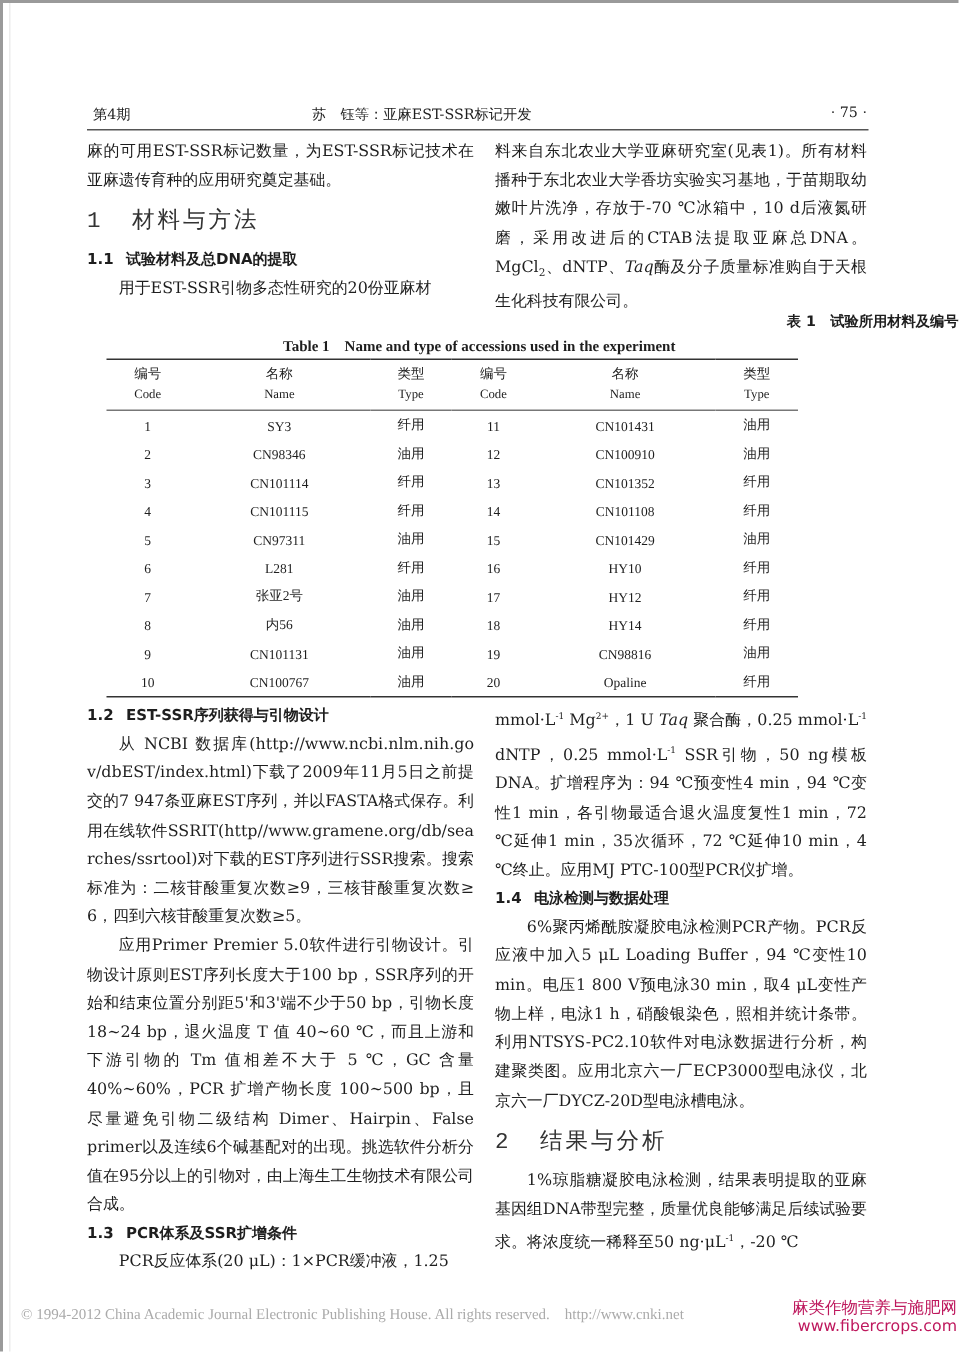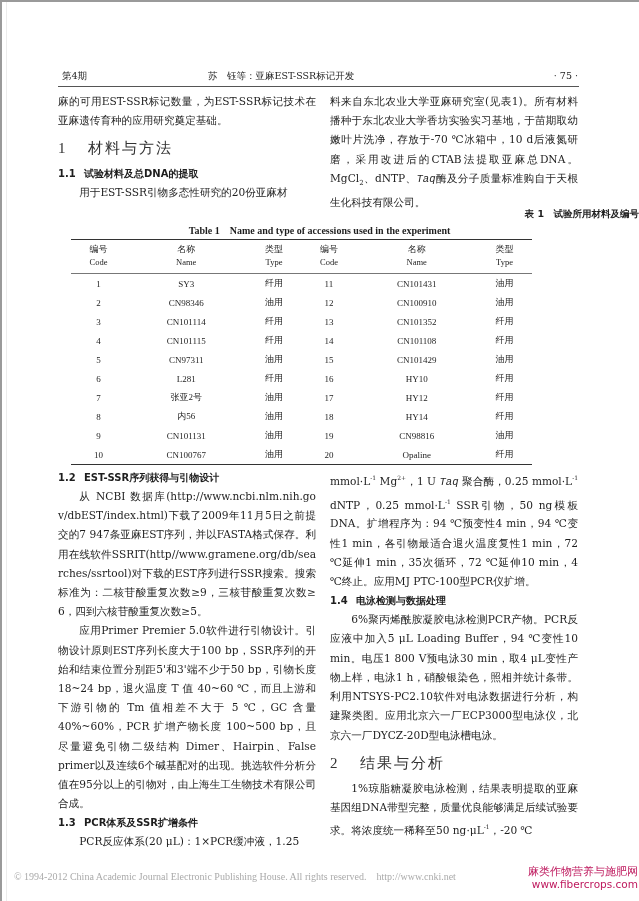--- a/index.html
+++ b/index.html
@@ -18,21 +18,21 @@
   .rh-title { left: 150px; }
   .rh-page { right: 0; }
   .rh-rule { position: absolute; left: 58px; top: 86px; width: 521px; height: 1px; background: #555; }
 
   .col { position: absolute; font-size: 10.6px; line-height: 19.2px; text-align: justify; }
   .col p { margin: 0; }
   .col .indent { text-indent: 2em; }
   .col-left-top { left: 58px; top: 92px; width: 258px; }
   .col-right-top { left: 330px; top: 92px; width: 248px; }
 
-  .h1 { font-family: Liberation Serif, serif; font-size: 15px; font-weight: normal; letter-spacing: 2px; color: #333; margin: 6px 0 4px 0; line-height: 24px; }
+  .h1 { font-family: Liberation Mono, monospace; font-size: 15px; font-weight: normal; letter-spacing: 2px; color: #333; margin: 6px 0 4px 0; line-height: 24px; }
   .h1 .num { display: inline-block; width: 30px; }
   .h2 { font-family: "DejaVu Sans", "Liberation Sans", sans-serif; font-size: 10px; font-weight: bold; line-height: 19px; margin: 0; }
   .h2 .num { display: inline-block; width: 26px; }
 
   .table-caption-cn { position: absolute; left: 0; width: 639px; top: 208px; text-align: right; font-family: "DejaVu Sans", "Liberation Sans", sans-serif; font-size: 9.5px; font-weight: bold; }
   .table-caption-en { position: absolute; left: 0; width: 639px; top: 224px; text-align: center; font-family: "Liberation Serif", serif; font-size: 10px; font-weight: bold; }
   .table-wrap { position: absolute; left: 71px; top: 239px; width: 461px; }
   .table-wrap table { width: 100%; border-collapse: collapse; font-size: 9px; }
   .table-wrap thead tr { border-top: 1.5px solid #333; border-bottom: 1px solid #777; }
   .table-wrap tbody tr:last-child { border-bottom: 1.5px solid #333; }
@@ -41,21 +41,21 @@
   .table-wrap th .en { display: block; font-size: 8.5px; }
 
   .col-left-bot { left: 58px; top: 468px; width: 258px; }
   .col-right-bot { left: 330px; top: 468px; width: 248px; }
 
   .footer { position: absolute; left: 14px; top: 871px; font-family: "Liberation Serif", serif; font-size: 10px; color: #aaaaaa; white-space: nowrap; }
   .footer .url { margin-left: 10px; }
   .watermark { position: absolute; left: 523px; top: 866px; width: 115px; font-family: "DejaVu Sans", "Liberation Sans", sans-serif; color: #be185d; text-align: right; line-height: 12px; }
   .watermark .wm-cn { font-size: 11px; display: block; }
   .watermark .wm-en { font-size: 10.5px; display: block; }
-  i { font-style: italic; font-family: Liberation Mono, monospace; }
+  i { font-style: italic; }
 </style>
 </head>
 <body>
 
 <div class="frame-top"></div>
 <div class="frame-left"></div>
 <div class="frame-left2"></div>
 
 <div class="running-head">
   <span class="rh-issue">第4期</span>

